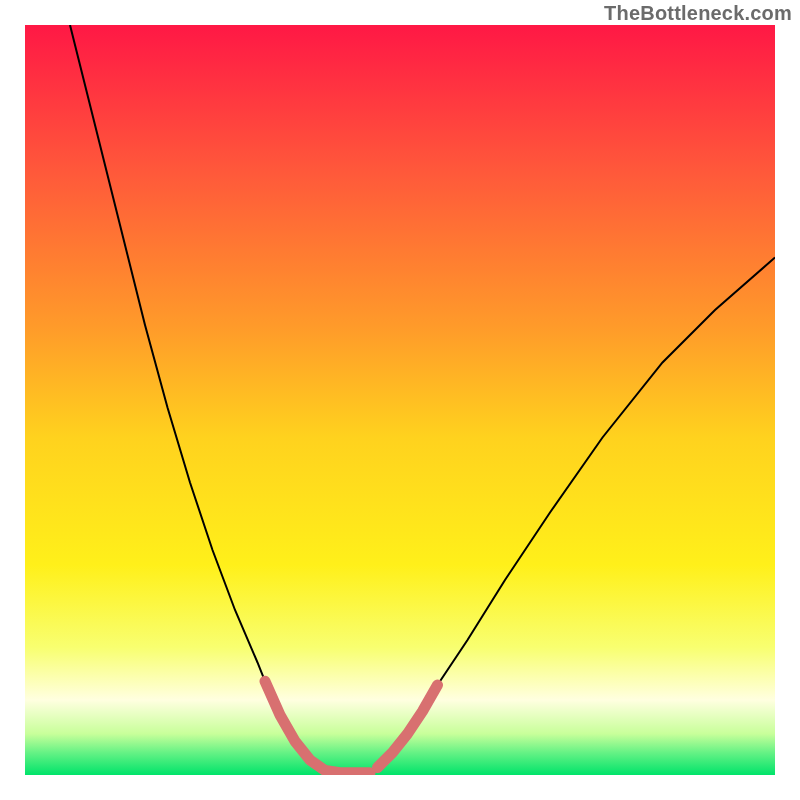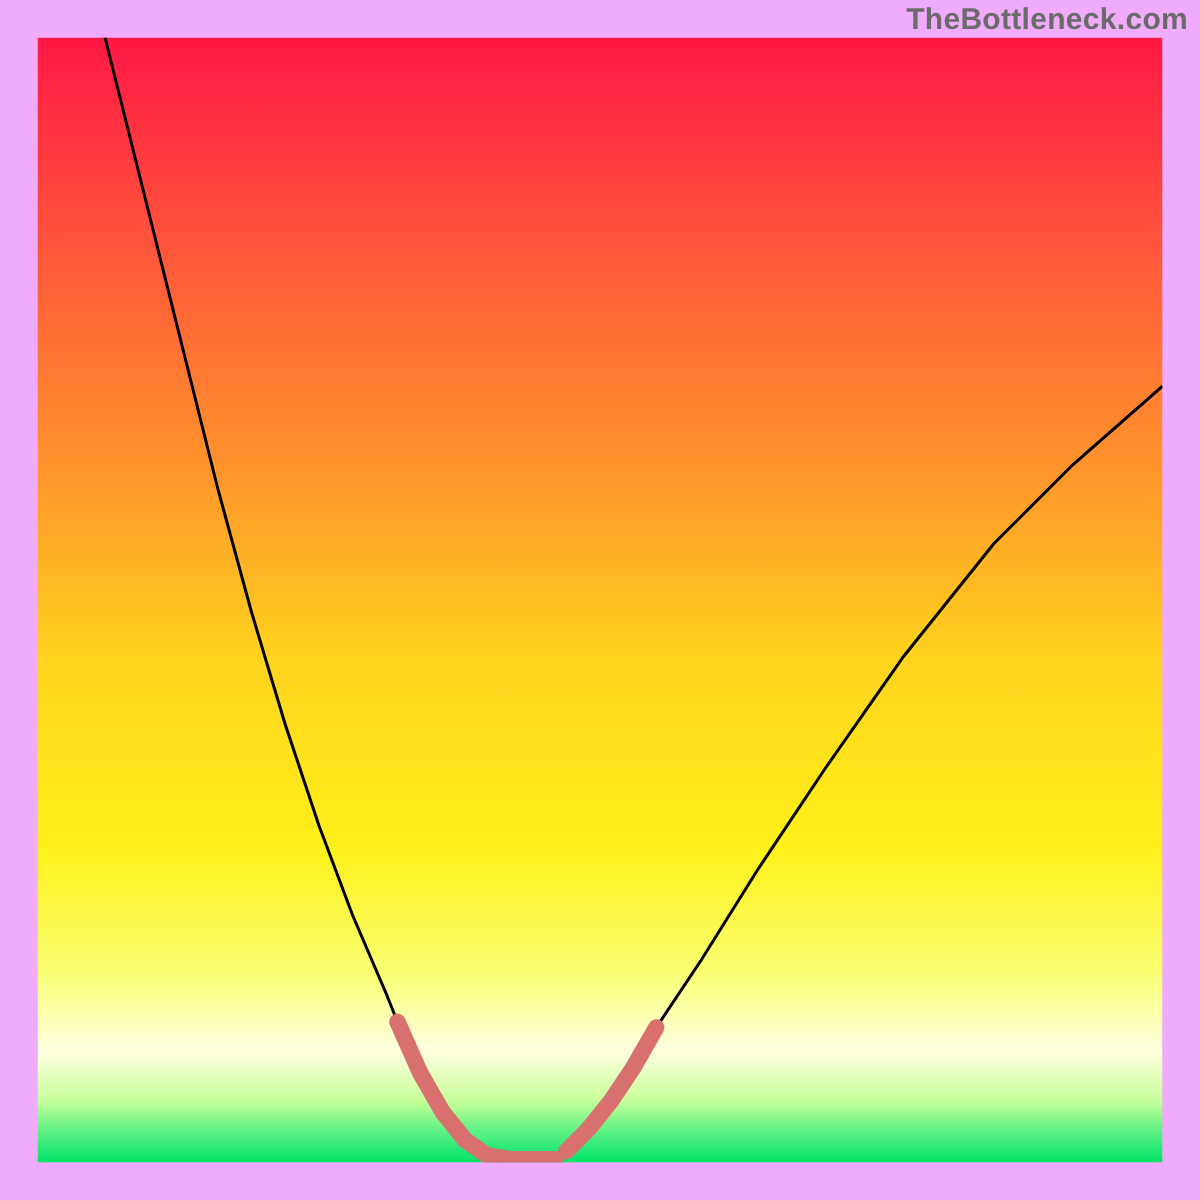--- a/index.html
+++ b/index.html
@@ -8,21 +8,21 @@
     width: 800px;
     height: 800px;
     background: #000;
     overflow: hidden;
     font-family: Arial, Helvetica, sans-serif;
   }
   .canvas {
     position: relative;
     width: 800px;
     height: 800px;
-    background: #f0abfc;
+    background: #ffffff;
   }
   .plot {
     position: absolute;
     left: 25px;
     top: 25px;
     width: 750px;
     height: 750px;
   }
   .watermark {
     position: absolute;

